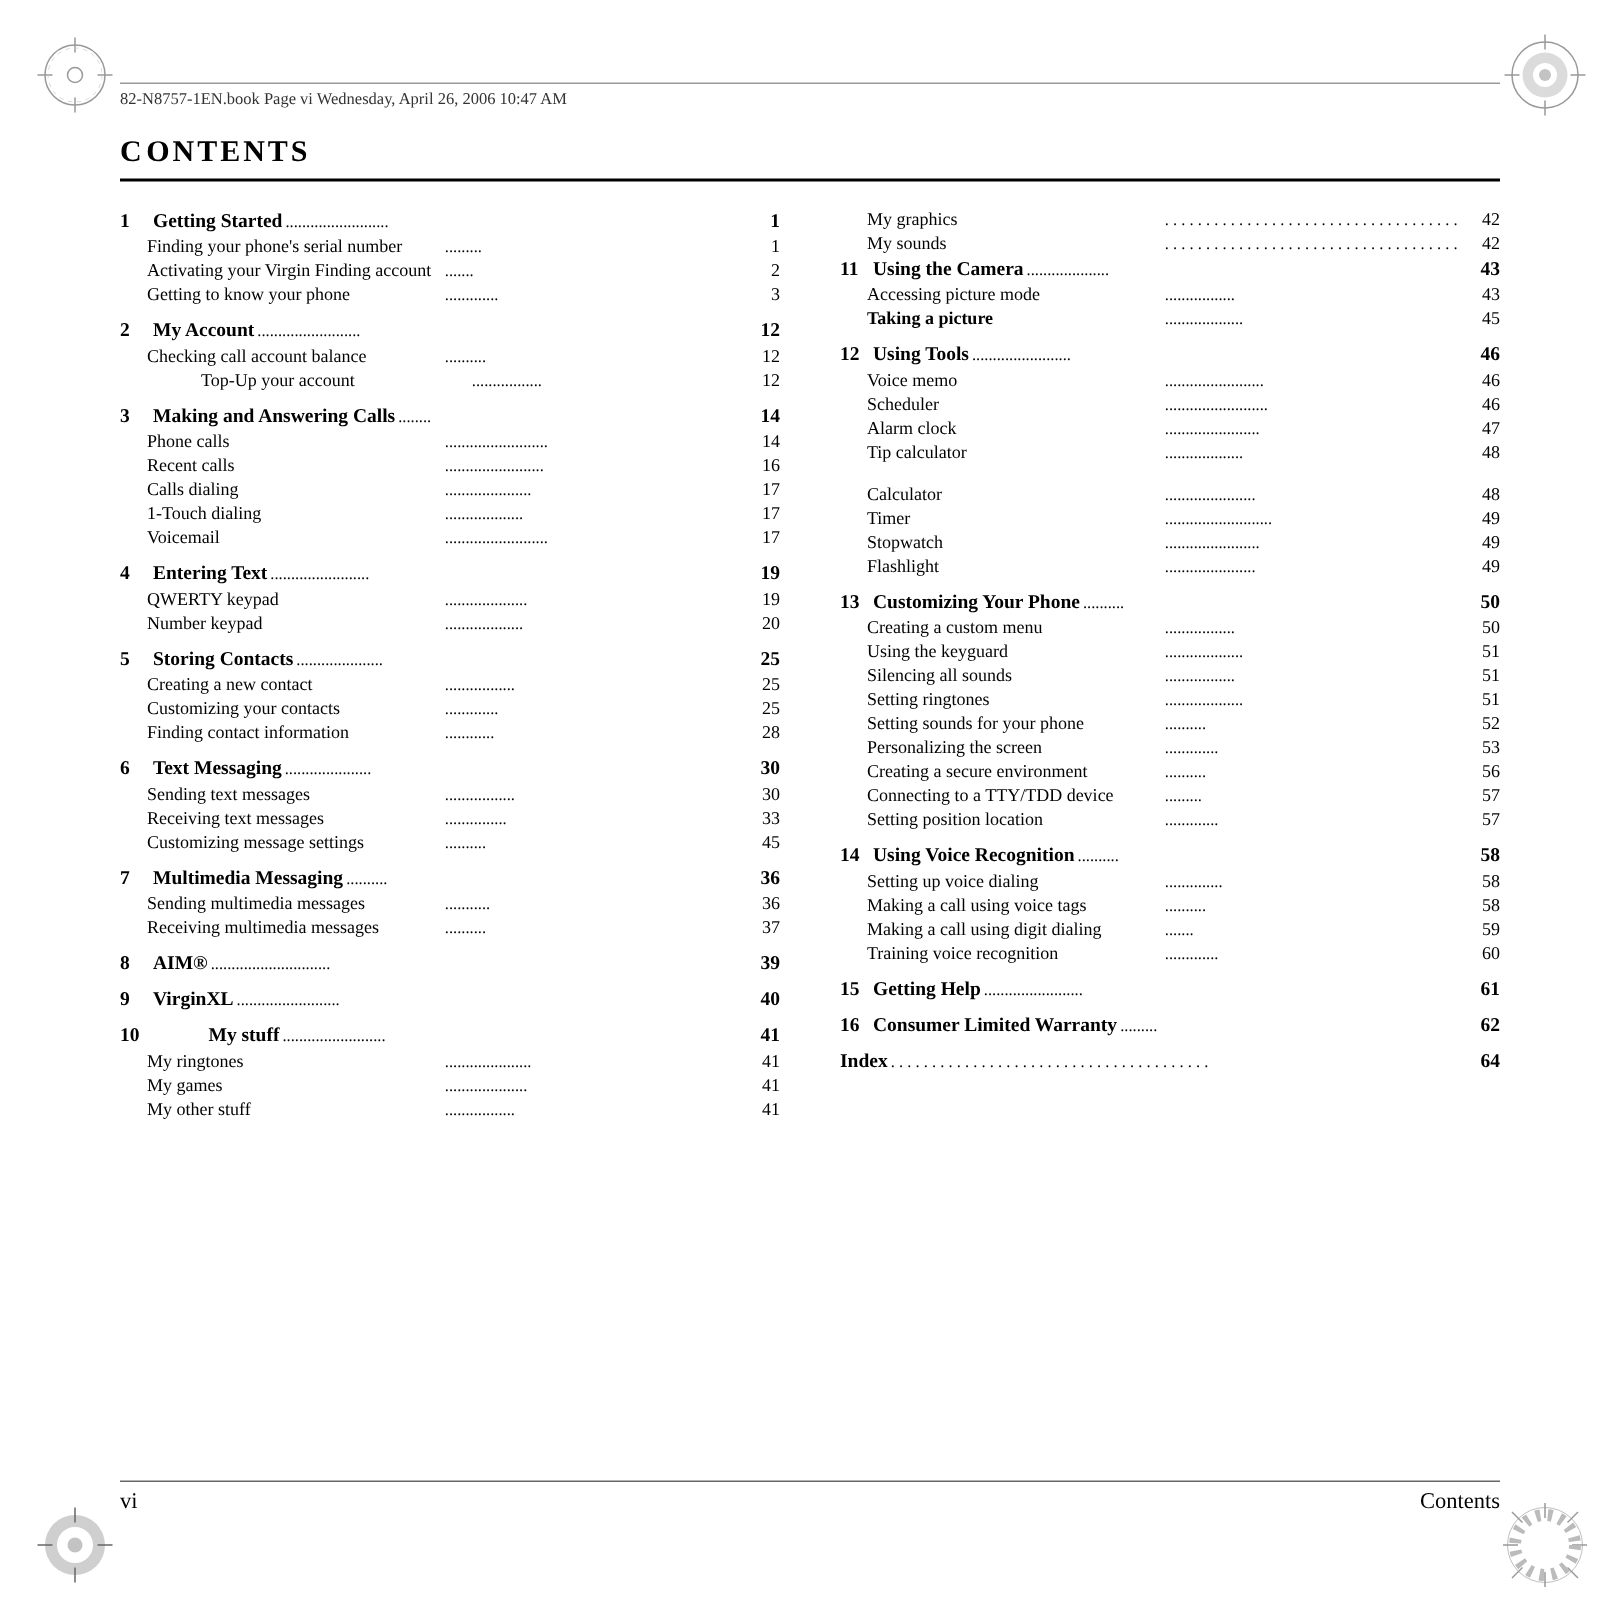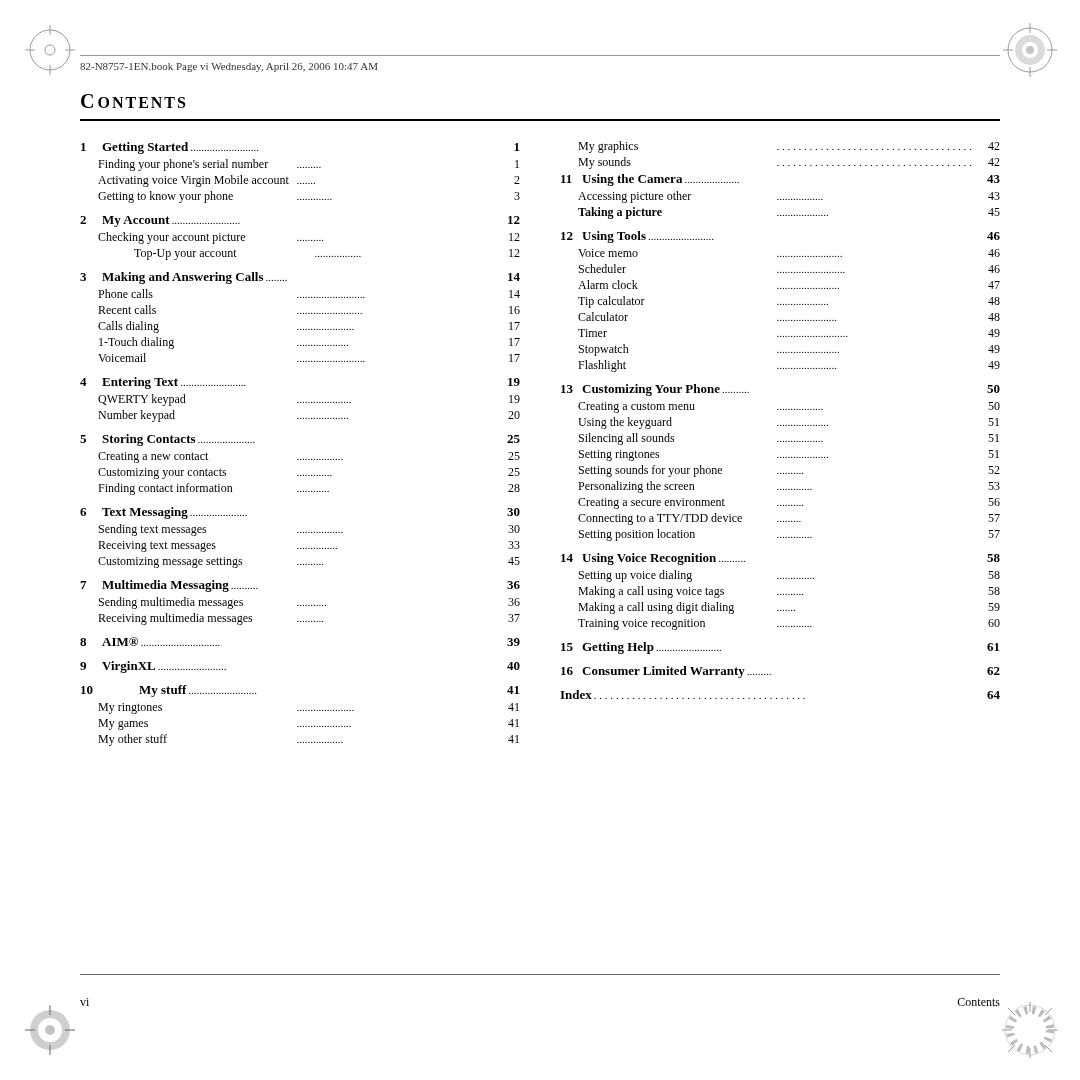--- a/index.html
+++ b/index.html
@@ -47,24 +47,24 @@
       padding-top: 4px;
     }
 
     
     .bottom-bar {
       position: absolute;
       bottom: 70px;
       left: 80px;
       right: 80px;
       border-top: 1px solid #666;
-      padding-top: 20px;
+      padding-top: 5px;
       display: flex;
       justify-content: space-between;
-      font-size: 12px;
+      font-size: 15px;
     }
 
     
     .content {
       position: absolute;
       top: 90px;
       left: 80px;
       right: 80px;
       bottom: 100px;
     }
@@ -228,59 +228,59 @@
       <circle cx="30" cy="30" r="8" fill="#fff"></circle>
     </svg>
   </div>
 
   <div class="top-bar">
     <span>82-N8757-1EN.book  Page vi  Wednesday, April 26, 2006  10:47 AM</span>
   </div>
 
   <div class="content">
     <div class="title">
-      <span style="font-variant: small-caps; text-transform: none; font-size:20px; font-weight:bold; letter-spacing:3px;">C</span><span style="font-size:16px; font-weight:bold; letter-spacing:2px;">ONTENTS</span>
+      <span style="font-variant: small-caps; text-transform: none; font-size:20px; font-weight:bold; letter-spacing:3px;">C</span><span style="font-size:20px; font-weight:bold; letter-spacing:2px;">ONTENTS</span>
     </div>
     <div class="title-underline"></div>
 
     <div class="columns">
 
       <div class="col" id="left-col">
           <div class="toc-section">
             <div class="toc-main">
               <span class="num">1</span>
               <span style="white-space: nowrap;">Getting Started</span>
               <span class="dots" style="flex: 1 1 0%; overflow: hidden; white-space: nowrap; font-size: 11px; font-weight: normal; margin-left: 2px;"> .........................</span>
               <span class="page-num">1</span>
             </div>
             <div class="toc-sub">
               <span class="sub-label" style="white-space: nowrap;">Finding your phone's serial number</span>
               <span class="sub-dots" style="flex: 1 1 0%; overflow: hidden; white-space: nowrap; font-size: 11px;"> .........</span>
               <span class="sub-page">1</span>
             </div>
             <div class="toc-sub">
-              <span class="sub-label" style="white-space: nowrap;">Activating voice Virgin Mobile account</span>
+              <span class="sub-label" style="white-space: nowrap;">Activating your Virgin Finding account</span>
               <span class="sub-dots" style="flex: 1 1 0%; overflow: hidden; white-space: nowrap; font-size: 11px;"> .......</span>
               <span class="sub-page">2</span>
             </div>
             <div class="toc-sub">
               <span class="sub-label" style="white-space: nowrap;">Getting to know your phone</span>
               <span class="sub-dots" style="flex: 1 1 0%; overflow: hidden; white-space: nowrap; font-size: 11px;"> .............</span>
               <span class="sub-page">3</span>
             </div>
           </div>
           <div class="toc-section">
             <div class="toc-main">
               <span class="num">2</span>
               <span style="white-space: nowrap;">My Account</span>
               <span class="dots" style="flex: 1 1 0%; overflow: hidden; white-space: nowrap; font-size: 11px; font-weight: normal; margin-left: 2px;"> .........................</span>
               <span class="page-num">12</span>
             </div>
             <div class="toc-sub">
-              <span class="sub-label" style="white-space: nowrap;">Checking your account picture</span>
+              <span class="sub-label" style="white-space: nowrap;">Checking call account balance</span>
               <span class="sub-dots" style="flex: 1 1 0%; overflow: hidden; white-space: nowrap; font-size: 11px;"> ..........</span>
               <span class="sub-page">12</span>
             </div>
             <div class="toc-sub">
               <span class="sub-label" style="white-space: nowrap; margin-left: 36px;">Top-Up your account</span>
               <span class="sub-dots" style="flex: 1 1 0%; overflow: hidden; white-space: nowrap; font-size: 11px;"> .................</span>
               <span class="sub-page">12</span>
             </div>
           </div>
           <div class="toc-section">
@@ -451,21 +451,21 @@
             <span class="sub-page">42</span>
           </div>
           <div class="toc-section">
             <div class="toc-main">
               <span class="num">11</span>
               <span style="white-space: nowrap;">Using the Camera</span>
               <span class="dots" style="flex: 1 1 0%; overflow: hidden; white-space: nowrap; font-size: 11px; font-weight: normal; margin-left: 2px;"> ....................</span>
               <span class="page-num">43</span>
             </div>
             <div class="toc-sub">
-              <span class="sub-label" style="white-space: nowrap;">Accessing picture other</span>
+              <span class="sub-label" style="white-space: nowrap;">Accessing picture mode</span>
               <span class="sub-dots" style="flex: 1 1 0%; overflow: hidden; white-space: nowrap; font-size: 11px;"> .................</span>
               <span class="sub-page">43</span>
             </div>
             <div class="toc-sub">
               <span class="sub-label" style="white-space: nowrap; font-weight: bold;">Taking a picture</span>
               <span class="sub-dots" style="flex: 1 1 0%; overflow: hidden; white-space: nowrap; font-size: 11px;"> ...................</span>
               <span class="sub-page">45</span>
             </div>
           </div>
           <div class="toc-section">
@@ -489,21 +489,21 @@
               <span class="sub-label" style="white-space: nowrap;">Alarm clock</span>
               <span class="sub-dots" style="flex: 1 1 0%; overflow: hidden; white-space: nowrap; font-size: 11px;"> .......................</span>
               <span class="sub-page">47</span>
             </div>
             <div class="toc-sub">
               <span class="sub-label" style="white-space: nowrap;">Tip calculator</span>
               <span class="sub-dots" style="flex: 1 1 0%; overflow: hidden; white-space: nowrap; font-size: 11px;"> ...................</span>
               <span class="sub-page">48</span>
             </div>
             <div class="toc-sub">
-              <span class="sub-label" style="white-space: nowrap;">Calculator</span>
+              <span class="sub-label" style="white-space: nowrap; margin-top: 12px;">Calculator</span>
               <span class="sub-dots" style="flex: 1 1 0%; overflow: hidden; white-space: nowrap; font-size: 11px;"> ......................</span>
               <span class="sub-page">48</span>
             </div>
             <div class="toc-sub">
               <span class="sub-label" style="white-space: nowrap;">Timer</span>
               <span class="sub-dots" style="flex: 1 1 0%; overflow: hidden; white-space: nowrap; font-size: 11px;"> ..........................</span>
               <span class="sub-page">49</span>
             </div>
             <div class="toc-sub">
               <span class="sub-label" style="white-space: nowrap;">Stopwatch</span>

